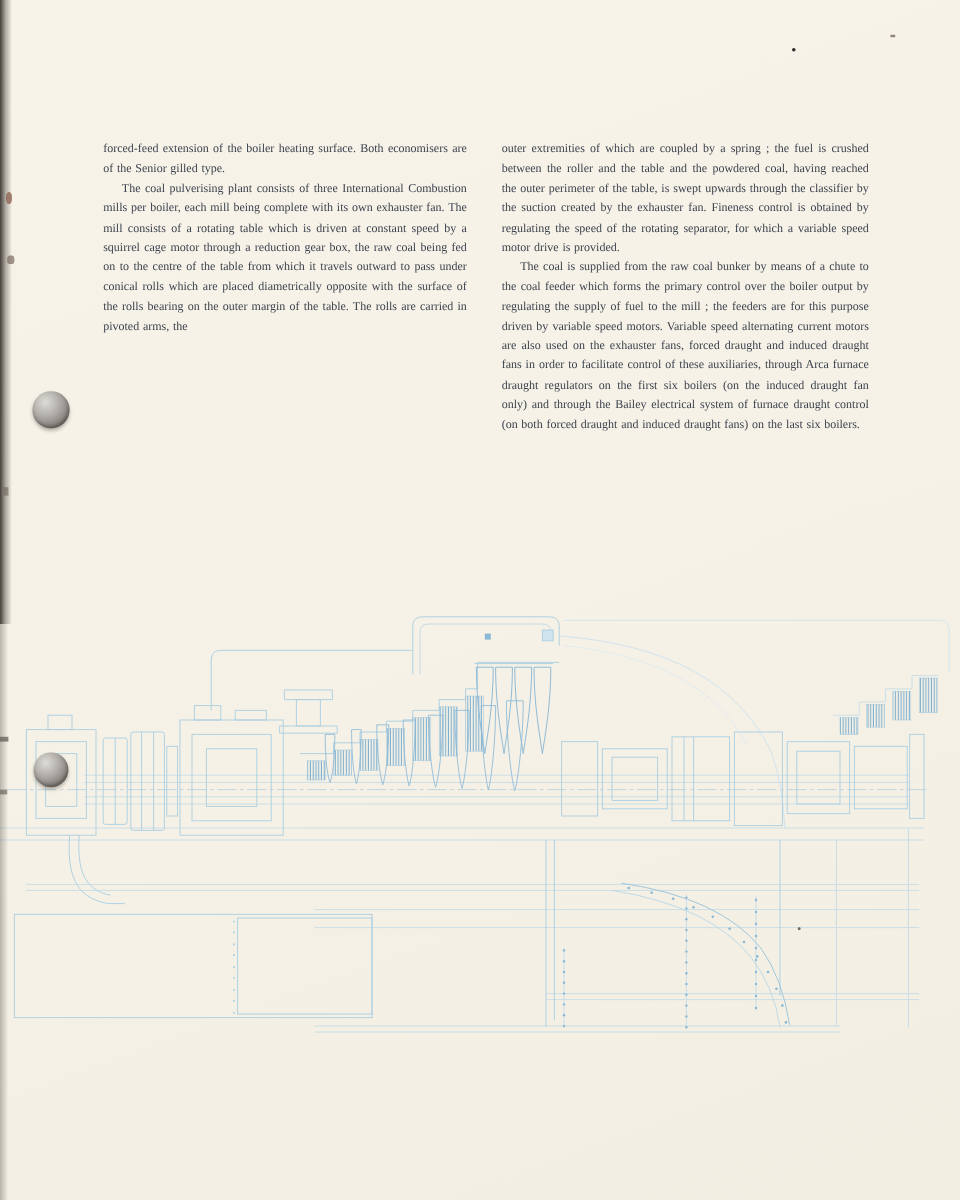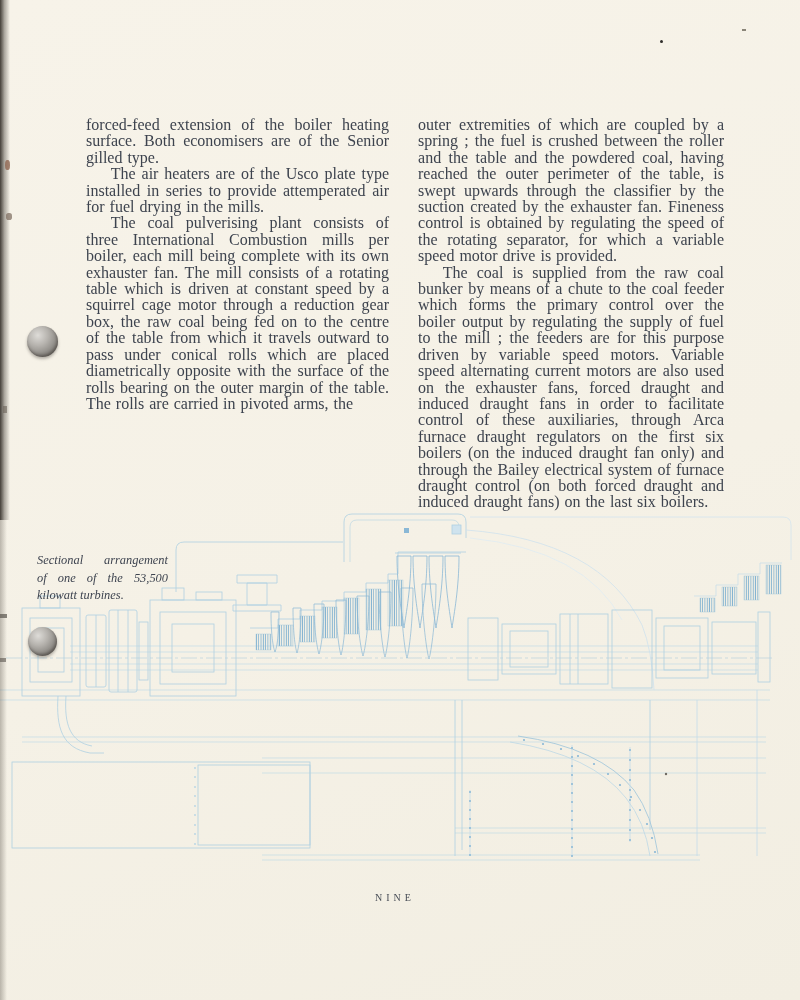--- a/index.html
+++ b/index.html
@@ -6,21 +6,21 @@
   .page{position:relative;width:800px;height:1000px;overflow:hidden;
         background:linear-gradient(160deg,#f7f3e9 0%,#f5f1e6 55%,#f2eee2 100%);
         font-family:"Liberation Serif","DejaVu Serif",serif;}
   
   .strip-top{position:absolute;left:0;top:0;width:10px;height:520px;
     background:linear-gradient(to right,rgba(58,53,47,.95) 0%,rgba(58,53,47,.40) 45%,rgba(58,53,47,0) 100%);}
   .strip-bottom{position:absolute;left:0;top:520px;width:7px;height:480px;
     background:linear-gradient(to right,rgba(90,84,75,.38) 0%,rgba(90,84,75,0) 100%);}
   
   .columns{position:absolute;left:86px;top:117px;width:638px;display:flex;gap:13px;
-           color:#3d434e;font-size:16px;line-height:16.4px;text-align:justify;word-spacing:.06em;}
+           color:#3d434e;font-size:10px;line-height:16.4px;text-align:justify;word-spacing:.06em;}
   .col{width:311px;}
   .col.rightcol{width:314px;margin-left:16px;}
   .col p{margin:0;}
   .col p.ind{text-indent:1.55em;}
   
   .drawing{position:absolute;left:0;top:500px;width:800px;height:390px;pointer-events:none;}
   
   .caption{position:absolute;left:37px;top:552px;width:131px;color:#3e4450;
            font-style:italic;font-size:12.4px;line-height:17.5px;}
   .cap-line.just{text-align:justify;text-align-last:justify;}
@@ -222,30 +222,23 @@
   <div class="mark m5"></div>
   <div class="mark m6"></div>
   <div class="mark m7"></div>
 
   <div class="stud stud1"></div>
   <div class="stud stud2"></div>
 
   <main class="columns">
     <div class="col">
       <p>forced-feed extension of the boiler heating surface. Both economisers are of the Senior gilled type.</p>
-      <p class="ind">The air heaters are of the Usco plate type installed in series to provide attemperated air for fuel drying in the mills.</p>
       <p class="ind">The coal pulverising plant consists of three International Combustion mills per boiler, each mill being complete with its own exhauster fan. The mill consists of a rotating table which is driven at constant speed by a squirrel cage motor through a reduction gear box, the raw coal being fed on to the centre of the table from which it travels outward to pass under conical rolls which are placed diametrically opposite with the surface of the rolls bearing on the outer margin of the table. The rolls are carried in pivoted arms, the</p>
     </div>
     <div class="col rightcol">
       <p>outer extremities of which are coupled by a spring ; the fuel is crushed between the roller and the table and the powdered coal, having reached the outer perimeter of the table, is swept upwards through the classifier by the suction created by the exhauster fan. Fineness control is obtained by regulating the speed of the rotating separator, for which a variable speed motor drive is provided.</p>
       <p class="ind">The coal is supplied from the raw coal bunker by means of a chute to the coal feeder which forms the primary control over the boiler output by regulating the supply of fuel to the mill ; the feeders are for this purpose driven by variable speed motors. Variable speed alternating current motors are also used on the exhauster fans, forced draught and induced draught fans in order to facilitate control of these auxiliaries, through Arca furnace draught regulators on the first six boilers (on the induced draught fan only) and through the Bailey electrical system of furnace draught control (on both forced draught and induced draught fans) on the last six boilers.</p>
     </div>
   </main>
 
-  <div class="caption">
-    <div class="cap-line just">Sectional arrangement</div>
-    <div class="cap-line just">of one of the 53,500</div>
-    <div class="cap-line">kilowatt turbines.</div>
-  </div>
-
-  <div class="footer">NINE</div>
+
 
 </div>
 
 </body></html>

